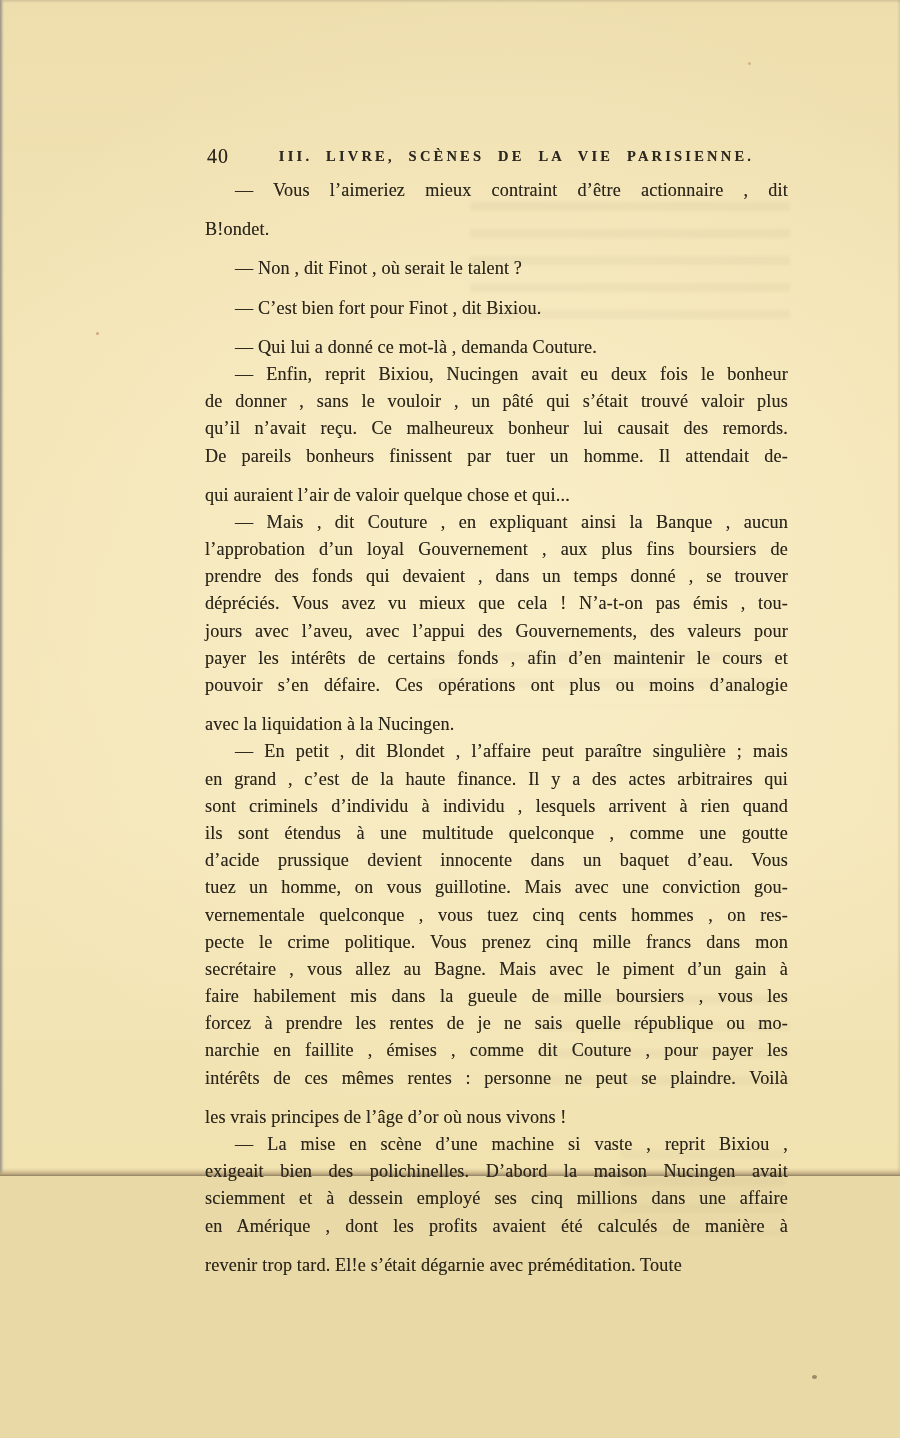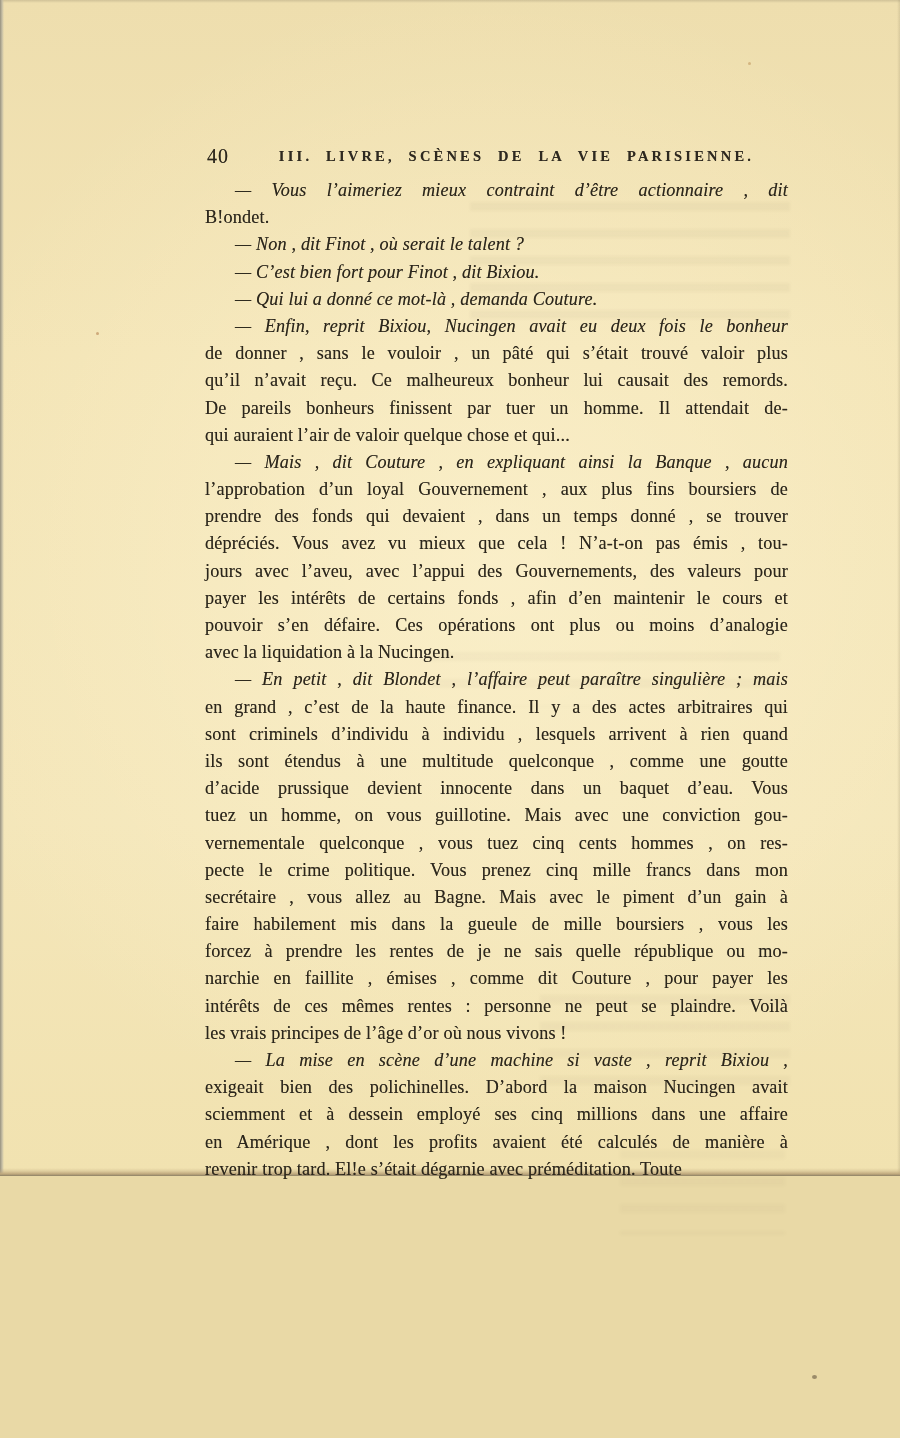--- a/index.html
+++ b/index.html
@@ -80,22 +80,22 @@
     font-size: 18.2px;
     line-height: 27.2px;
     height: 27.2px;
     letter-spacing: 0.15px;
     text-align: justify;
     text-align-last: justify;
     white-space: normal;
     overflow: visible;
     text-shadow: 0 0 0.5px rgba(35,28,15,0.45);
   }
-  .line.first { text-indent: 30px; font-style: italic; }
-  .line.last  { text-align-last: left; }
+  .line.first { text-indent: 30px; }
+  .line.last  { text-align-last: left; margin-top: 12px; }
 
   
   .ghost {
     position: absolute;
     pointer-events: none;
     background: repeating-linear-gradient(
       180deg,
       rgba(122,110,82,0.10) 0px, rgba(122,110,82,0.10) 9px,
       rgba(122,110,82,0) 9px, rgba(122,110,82,0) 27px);
     filter: blur(1.6px);

